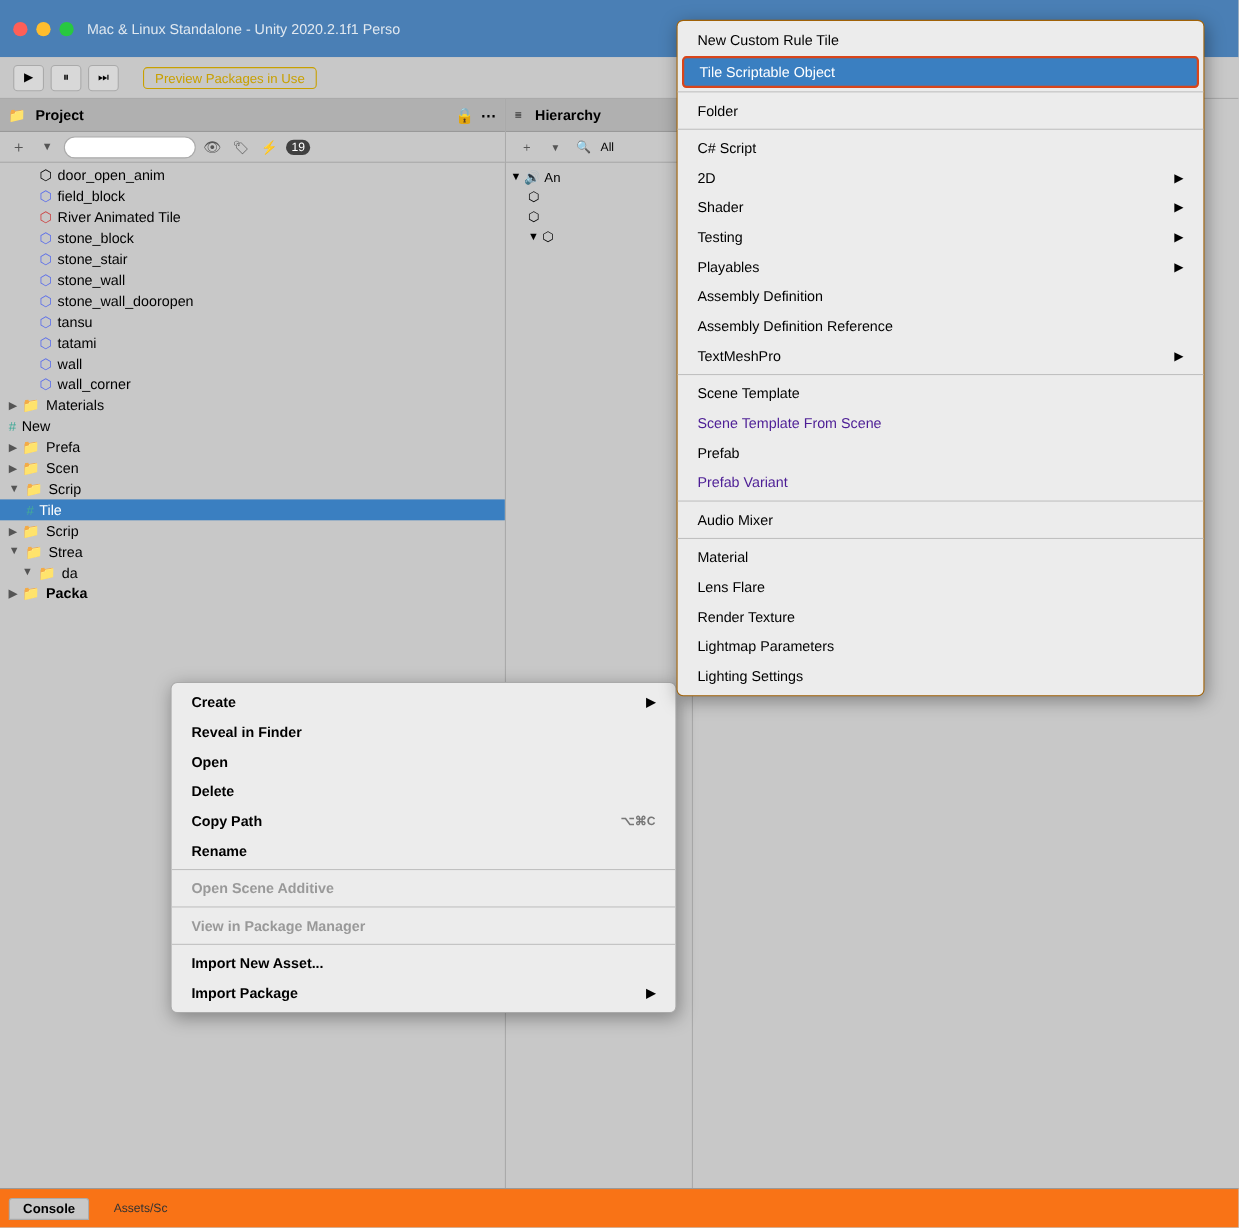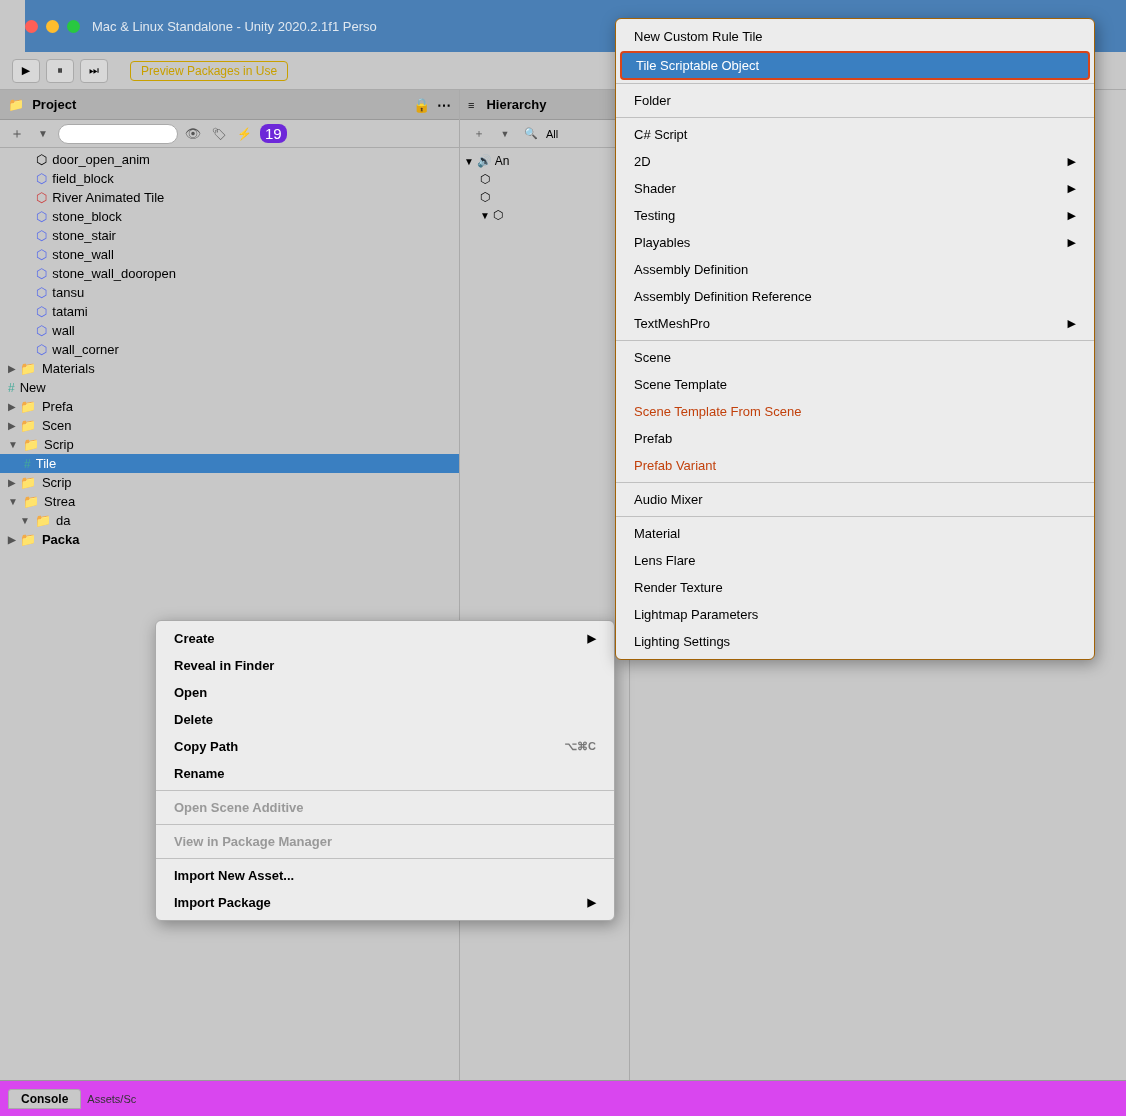--- a/index.html
+++ b/index.html
@@ -12,24 +12,23 @@
       overflow: hidden;
       position: relative;
     }
 
     
     .title-bar {
       background: #4a7fb5;
       height: 52px;
       display: flex;
       align-items: center;
-      padding: 0 0;
+      padding: 0 12px;
       color: white;
       font-size: 13px;
-      margin-left: 25px;
     }
     .title-bar-icons {
       display: flex;
       gap: 8px;
       margin-right: 12px;
     }
     .traffic-light {
       width: 13px; height: 13px;
       border-radius: 50%;
     }
@@ -115,25 +114,25 @@
     .icon-btn {
       width: 22px; height: 22px;
       background: transparent;
       border: none;
       cursor: pointer;
       display: flex; align-items: center; justify-content: center;
       font-size: 14px;
       color: #555;
     }
     .badge-num {
-      background: #6d28d9;
+      background: #404040;
       color: white;
       border-radius: 8px;
       padding: 1px 5px;
-      font-size: 15px;
+      font-size: 11px;
     }
 
     .file-list {
       flex: 1;
       overflow-y: auto;
       padding: 2px 0;
     }
     .file-item {
       display: flex;
       align-items: center;
@@ -171,26 +170,26 @@
 
     
     .right-panel {
       flex: 1;
       background: #c8c8c8;
     }
 
     
     .bottom-bar {
       height: 36px;
-      background: #d946ef;
+      background: #f97316;
       border-top: 1px solid #999;
       display: flex;
       align-items: center;
       padding: 0 8px;
-      gap: 6px;
+      gap: 22px;
       font-size: 12px;
     }
     .console-tab {
       background: #c8c8c8;
       border: 1px solid #aaa;
       border-radius: 3px 3px 0 0;
       padding: 2px 12px;
       font-size: 12px;
       font-weight: 600;
     }
@@ -241,21 +240,21 @@
       padding: 4px 0;
     }
     .sub-item {
       padding: 6px 18px;
       cursor: pointer;
       display: flex;
       align-items: center;
       justify-content: space-between;
       font-size: 13px;
     }
-    .sub-item.disabled { color: #c2410c; cursor: default; align-items: center; }
+    .sub-item.disabled { color: #4c1d95; cursor: default; align-items: center; }
     .sub-separator {
       height: 1px;
       background: #c0c0c0;
       margin: 3px 0;
     }
     .sub-arrow { font-size: 11px; }
 
     
     .tile-scriptable-highlight {
       background: #3a7fc1;
@@ -526,23 +525,20 @@
   </div>
   <div class="sub-item">
     <span>Assembly Definition Reference</span>
   </div>
   <div class="sub-item">
     <span>TextMeshPro</span>
     <span class="sub-arrow">▶</span>
   </div>
   <div class="sub-separator"></div>
   <div class="sub-item">
-    <span>Scene</span>
-  </div>
-  <div class="sub-item">
     <span>Scene Template</span>
   </div>
   <div class="sub-item disabled">
     <span>Scene Template From Scene</span>
   </div>
   <div class="sub-item">
     <span>Prefab</span>
   </div>
   <div class="sub-item disabled">
     <span>Prefab Variant</span>

